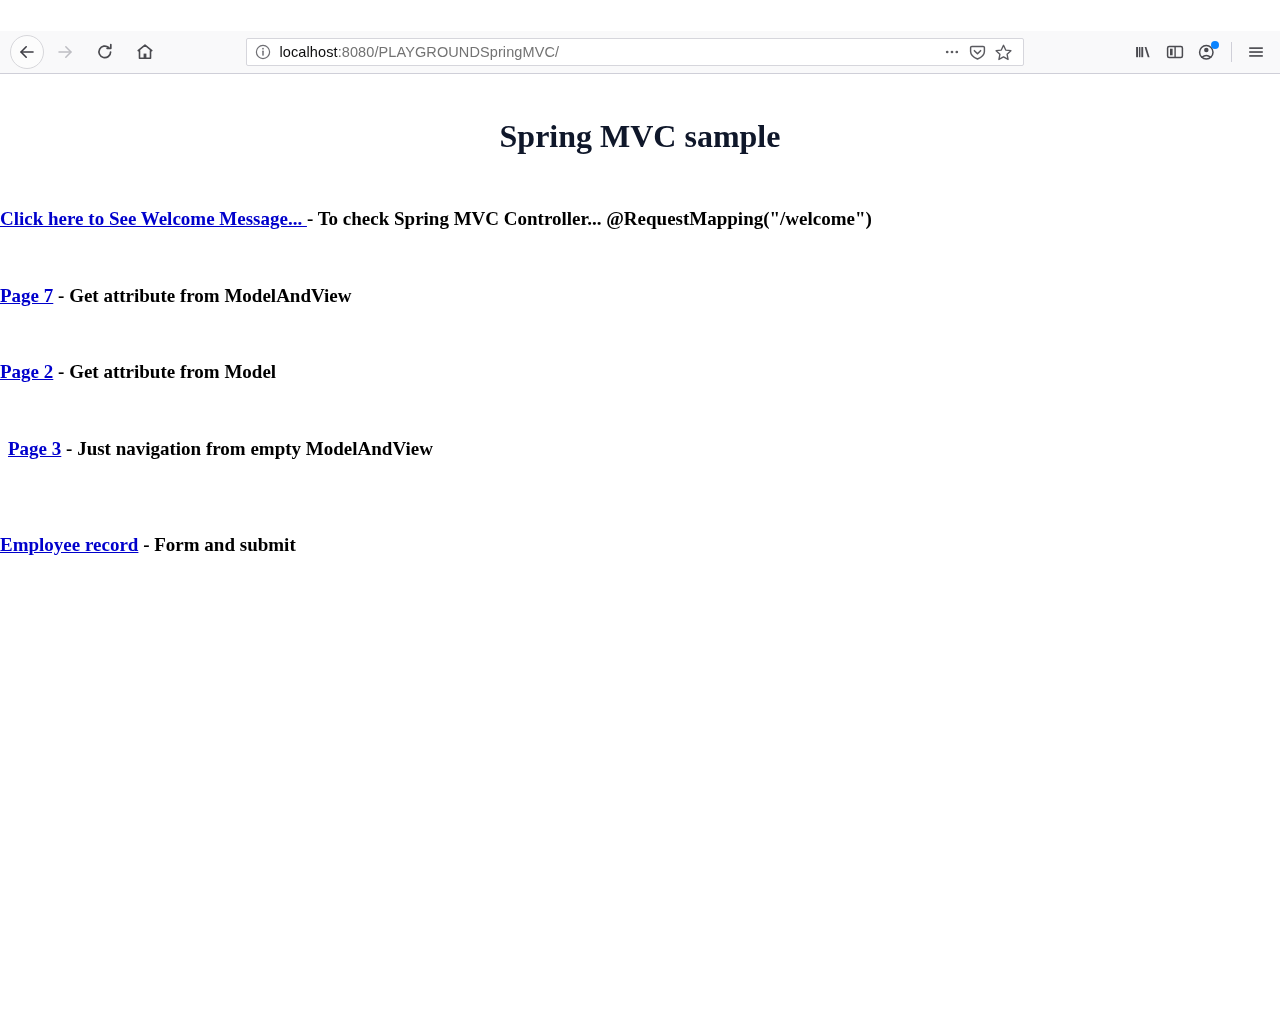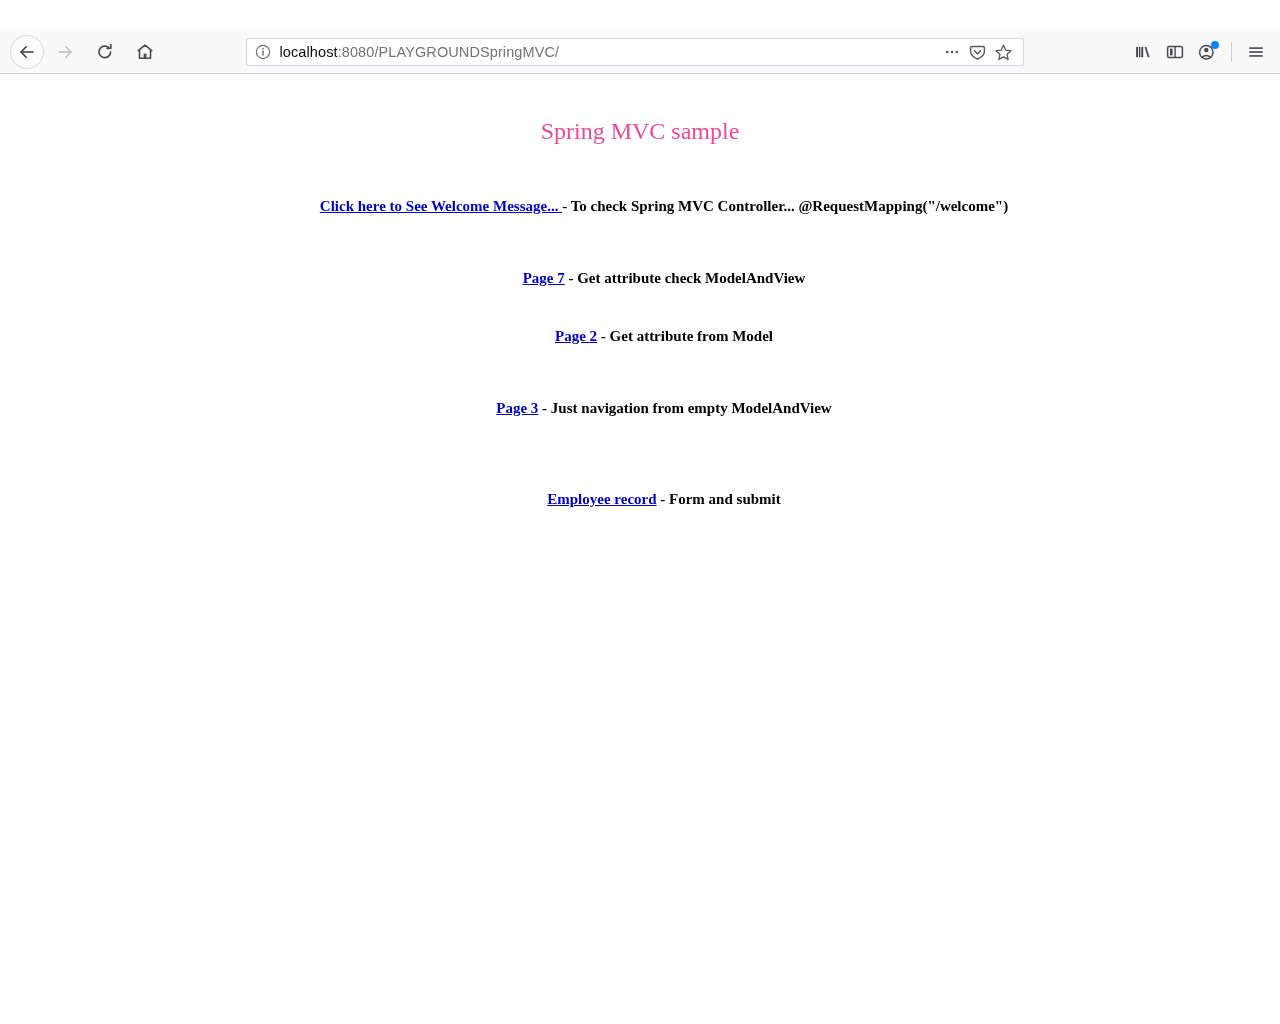--- a/index.html
+++ b/index.html
@@ -144,41 +144,40 @@
   #page-content {
     flex: 1 1 auto;
     background: #ffffff;
     overflow: hidden;
     position: relative;
     font-family: "Liberation Serif", "DejaVu Serif", serif;
   }
 
   #page-title {
     text-align: center;
-    font-size: 24px;
-    font-weight: normal;
-    color: #ec4899;
+    font-size: 32px;
+    font-weight: bold;
+    color: #0f172a;
     margin: 0;
     padding-top: 44px;
     font-family: "Liberation Serif", "DejaVu Serif", serif;
   }
 
   .link-row {
-    text-align: center;
-    font-size: 15px;
+    text-align: left;
+    font-size: 19px;
     font-weight: bold;
     color: #000000;
     font-family: "Liberation Serif", "DejaVu Serif", serif;
     white-space: nowrap;
-    padding-left: 48px;
   }
   #row-0 { margin-top: 53px; }
   #row-1 { margin-top: 55px; }
-  #row-2 { margin-top: 41px; }
-  #row-3 { margin-top: 55px; }
+  #row-2 { margin-top: 54px; }
+  #row-3 { margin-top: 55px; margin-left: 8px; }
   #row-4 { margin-top: 74px; }
 
   .page-link {
     color: #0000cc;
     text-decoration: underline;
     font-weight: bold;
     cursor: pointer;
   }
   .row-sep { color: #000000; }
   .row-desc { color: #000000; }
@@ -307,21 +306,21 @@
 
   <div id="page-content">
 
     <h1 id="page-title">Spring MVC sample</h1>
 
     <div class="link-row" id="row-0">
       <a class="page-link" href="#">Click here to See Welcome Message... </a><span class="row-sep">- </span><span class="row-desc">To check Spring MVC Controller... @RequestMapping("/welcome")</span>
     </div>
 
     <div class="link-row" id="row-1">
-      <a class="page-link" href="#">Page 7</a><span class="row-sep"> - </span><span class="row-desc">Get attribute check ModelAndView</span>
+      <a class="page-link" href="#">Page 7</a><span class="row-sep"> - </span><span class="row-desc">Get attribute from ModelAndView</span>
     </div>
 
     <div class="link-row" id="row-2">
       <a class="page-link" href="#">Page 2</a><span class="row-sep"> - </span><span class="row-desc">Get attribute from Model</span>
     </div>
 
     <div class="link-row" id="row-3">
       <a class="page-link" href="#">Page 3</a><span class="row-sep"> - </span><span class="row-desc">Just navigation from empty ModelAndView</span>
     </div>
 

